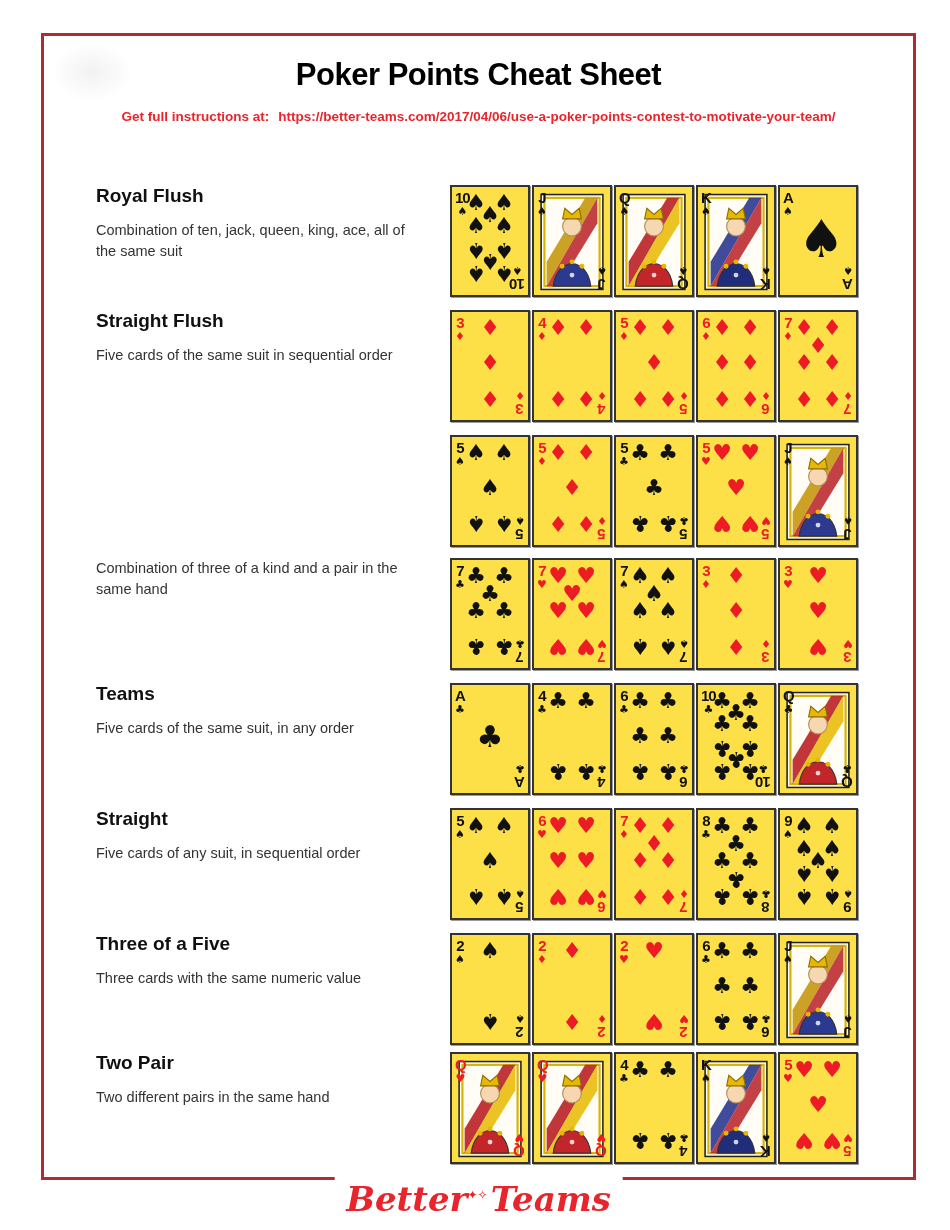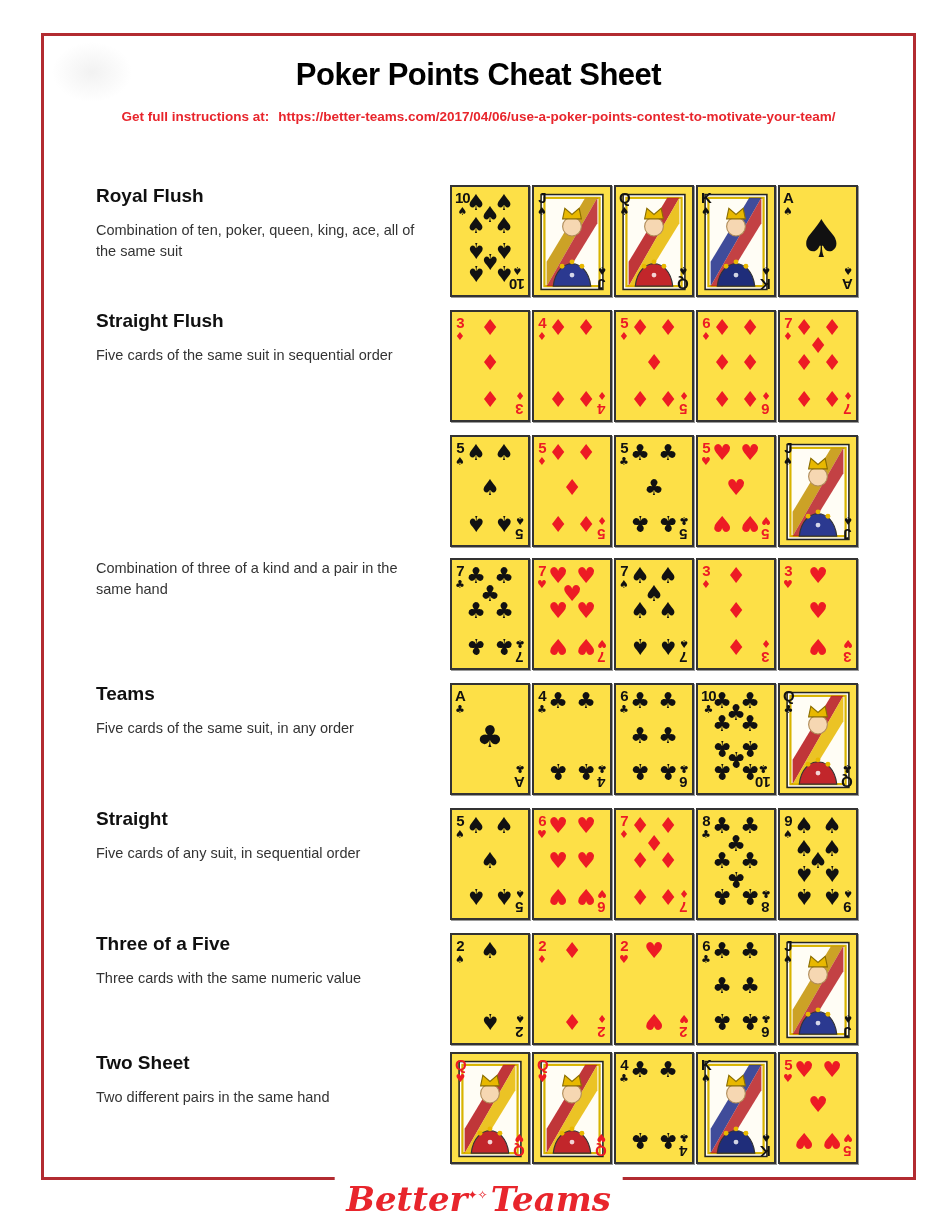--- a/index.html
+++ b/index.html
@@ -56,21 +56,21 @@
 
     <div class="instructions">
       <span>Get full instructions at:</span><span class="url">https://better-teams.com/2017/04/06/use-a-poker-points-contest-to-motivate-your-team/</span>
     </div>
 
 
     <div id="rows">
         <div class="hand-row" style="top:149px">
           <div class="hand-text">
             <h2>Royal Flush</h2>
-            <p>Combination of ten, poker, queen, king, ace, all of the same suit</p>
+            <p>Combination of ten, jack, queen, king, ace, all of the same suit</p>
           </div>
           <div class="hand-cards">
             <div class="card">
               <div class="corner tl black">
                 <span class="r">10</span>
                 <span class="s">♠</span>
               </div>
               <span class="pip black" style="left:14px;top:5px">♠</span>
               <span class="pip black" style="left:42px;top:5px">♠</span>
               <span class="pip black" style="left:28px;top:17px">♠</span>
@@ -685,21 +685,21 @@
               </svg>
               <div class="corner br black">
                 <span class="r">J</span>
                 <span class="s">♠</span>
               </div>
             </div>
           </div>
         </div>
         <div class="hand-row" style="top:1016px">
           <div class="hand-text">
-            <h2>Two Sheet</h2>
+            <h2>Two Pair</h2>
             <p>Two different pairs in the same hand</p>
           </div>
           <div class="hand-cards">
             <div class="card">
               <div class="corner tl red">
                 <span class="r">Q</span>
                 <span class="s">♥</span>
               </div>
               <svg class="face-art" viewBox="0 0 58 88">
                 <rect x="1" y="1" width="56" height="86" fill="#ffffff" stroke="#222" stroke-width="1.4"></rect>

